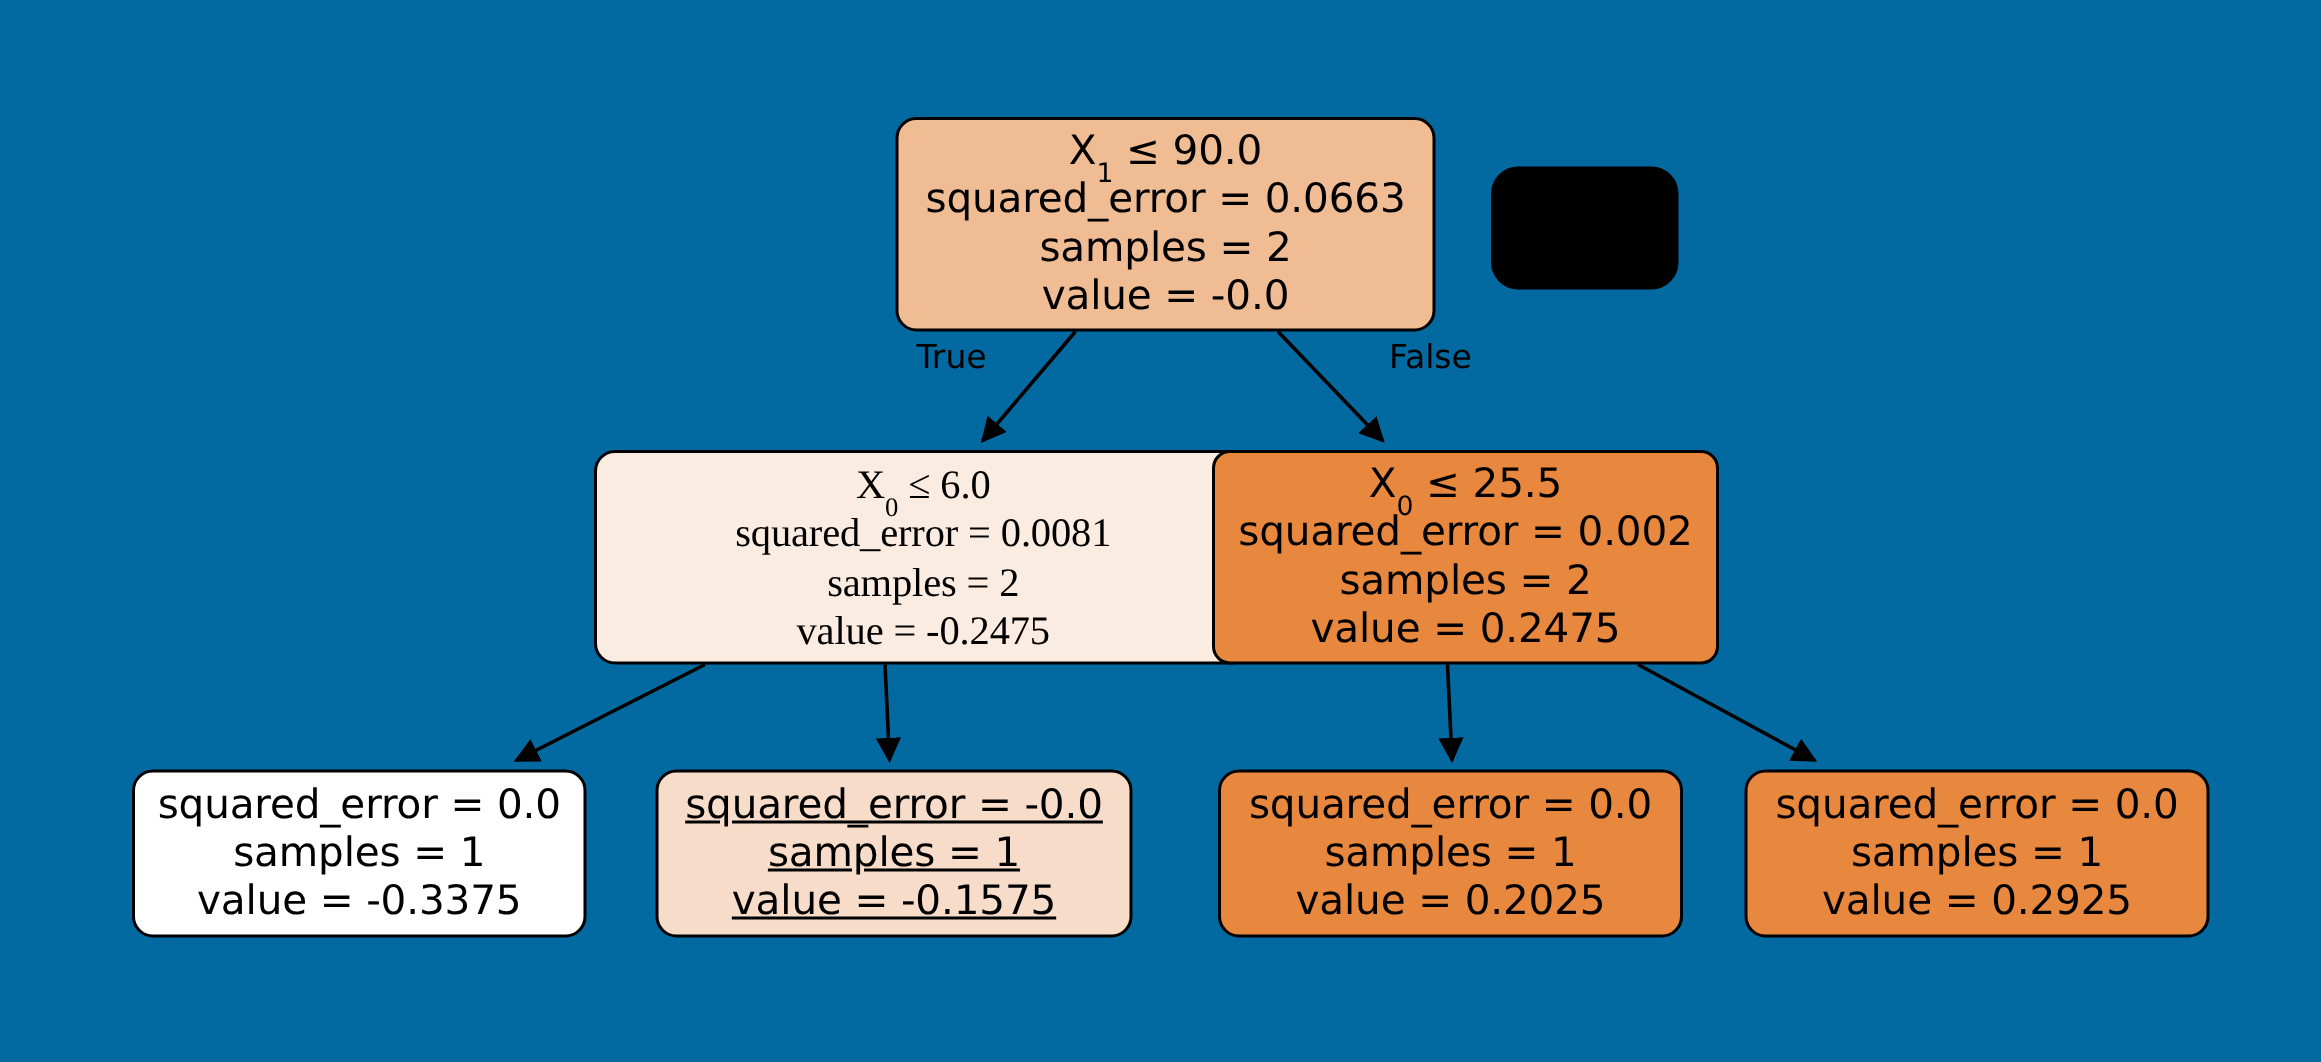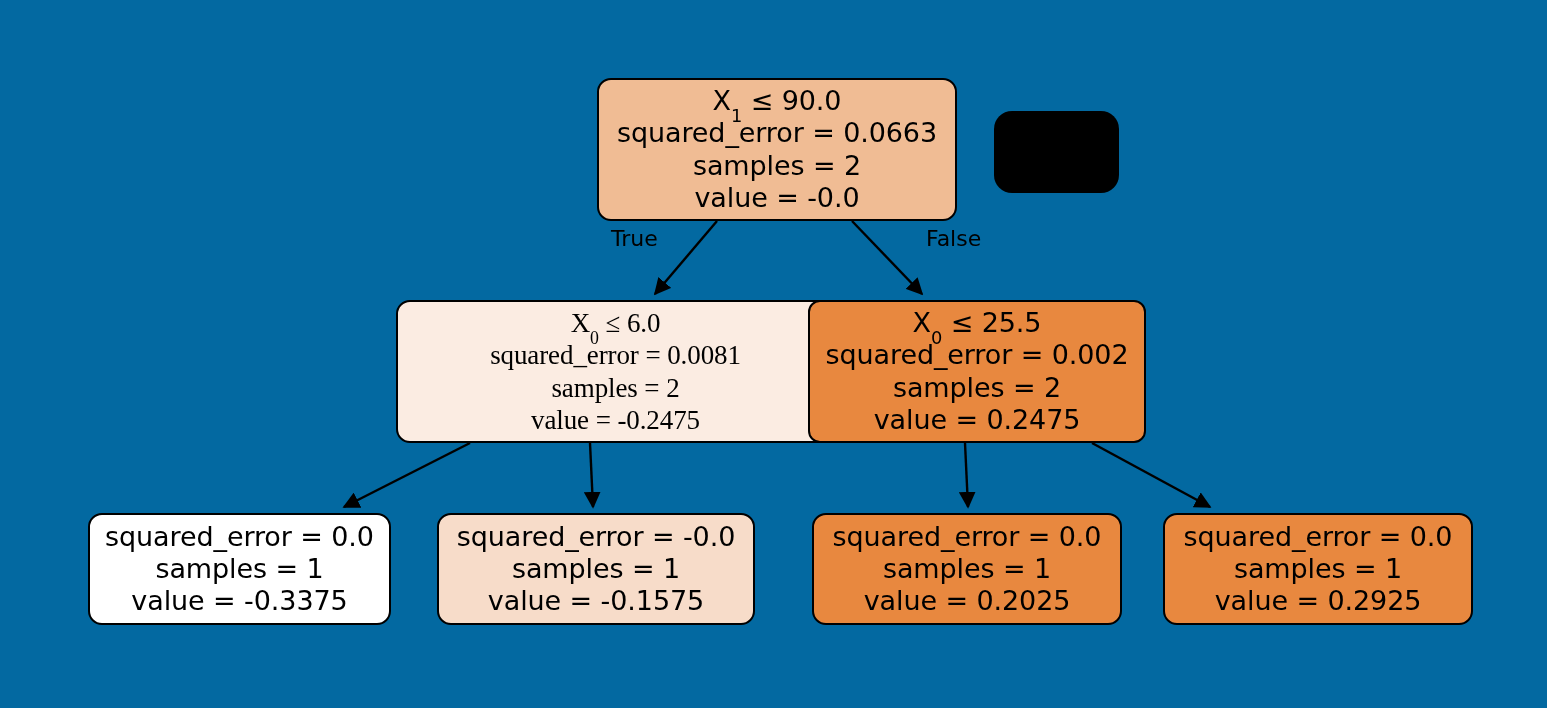--- a/index.html
+++ b/index.html
@@ -116,21 +116,21 @@
     <span class="nline">samples = 2</span>
     <span class="nline">value = 0.2475</span>
   </div>
 
   <div class="tree-node" style="left:88px; top:513px; width:303px; height:112px; background:#ffffff;">
     <span class="nline">squared_error = 0.0</span>
     <span class="nline">samples = 1</span>
     <span class="nline">value = -0.3375</span>
   </div>
 
-  <div class="tree-node" style="left:437px; top:513px; width:318px; height:112px; background:#f7dcc9;">
+  <div class="tree-node" style="left:437px; top:513px; width:318px; height:112px; background:#f7dcc9;text-decoration:underline;">
     <span class="nline">squared_error = -0.0</span>
     <span class="nline">samples = 1</span>
     <span class="nline">value = -0.1575</span>
   </div>
 
   <div class="tree-node" style="left:812px; top:513px; width:310px; height:112px; background:#e8883f;">
     <span class="nline">squared_error = 0.0</span>
     <span class="nline">samples = 1</span>
     <span class="nline">value = 0.2025</span>
   </div>

